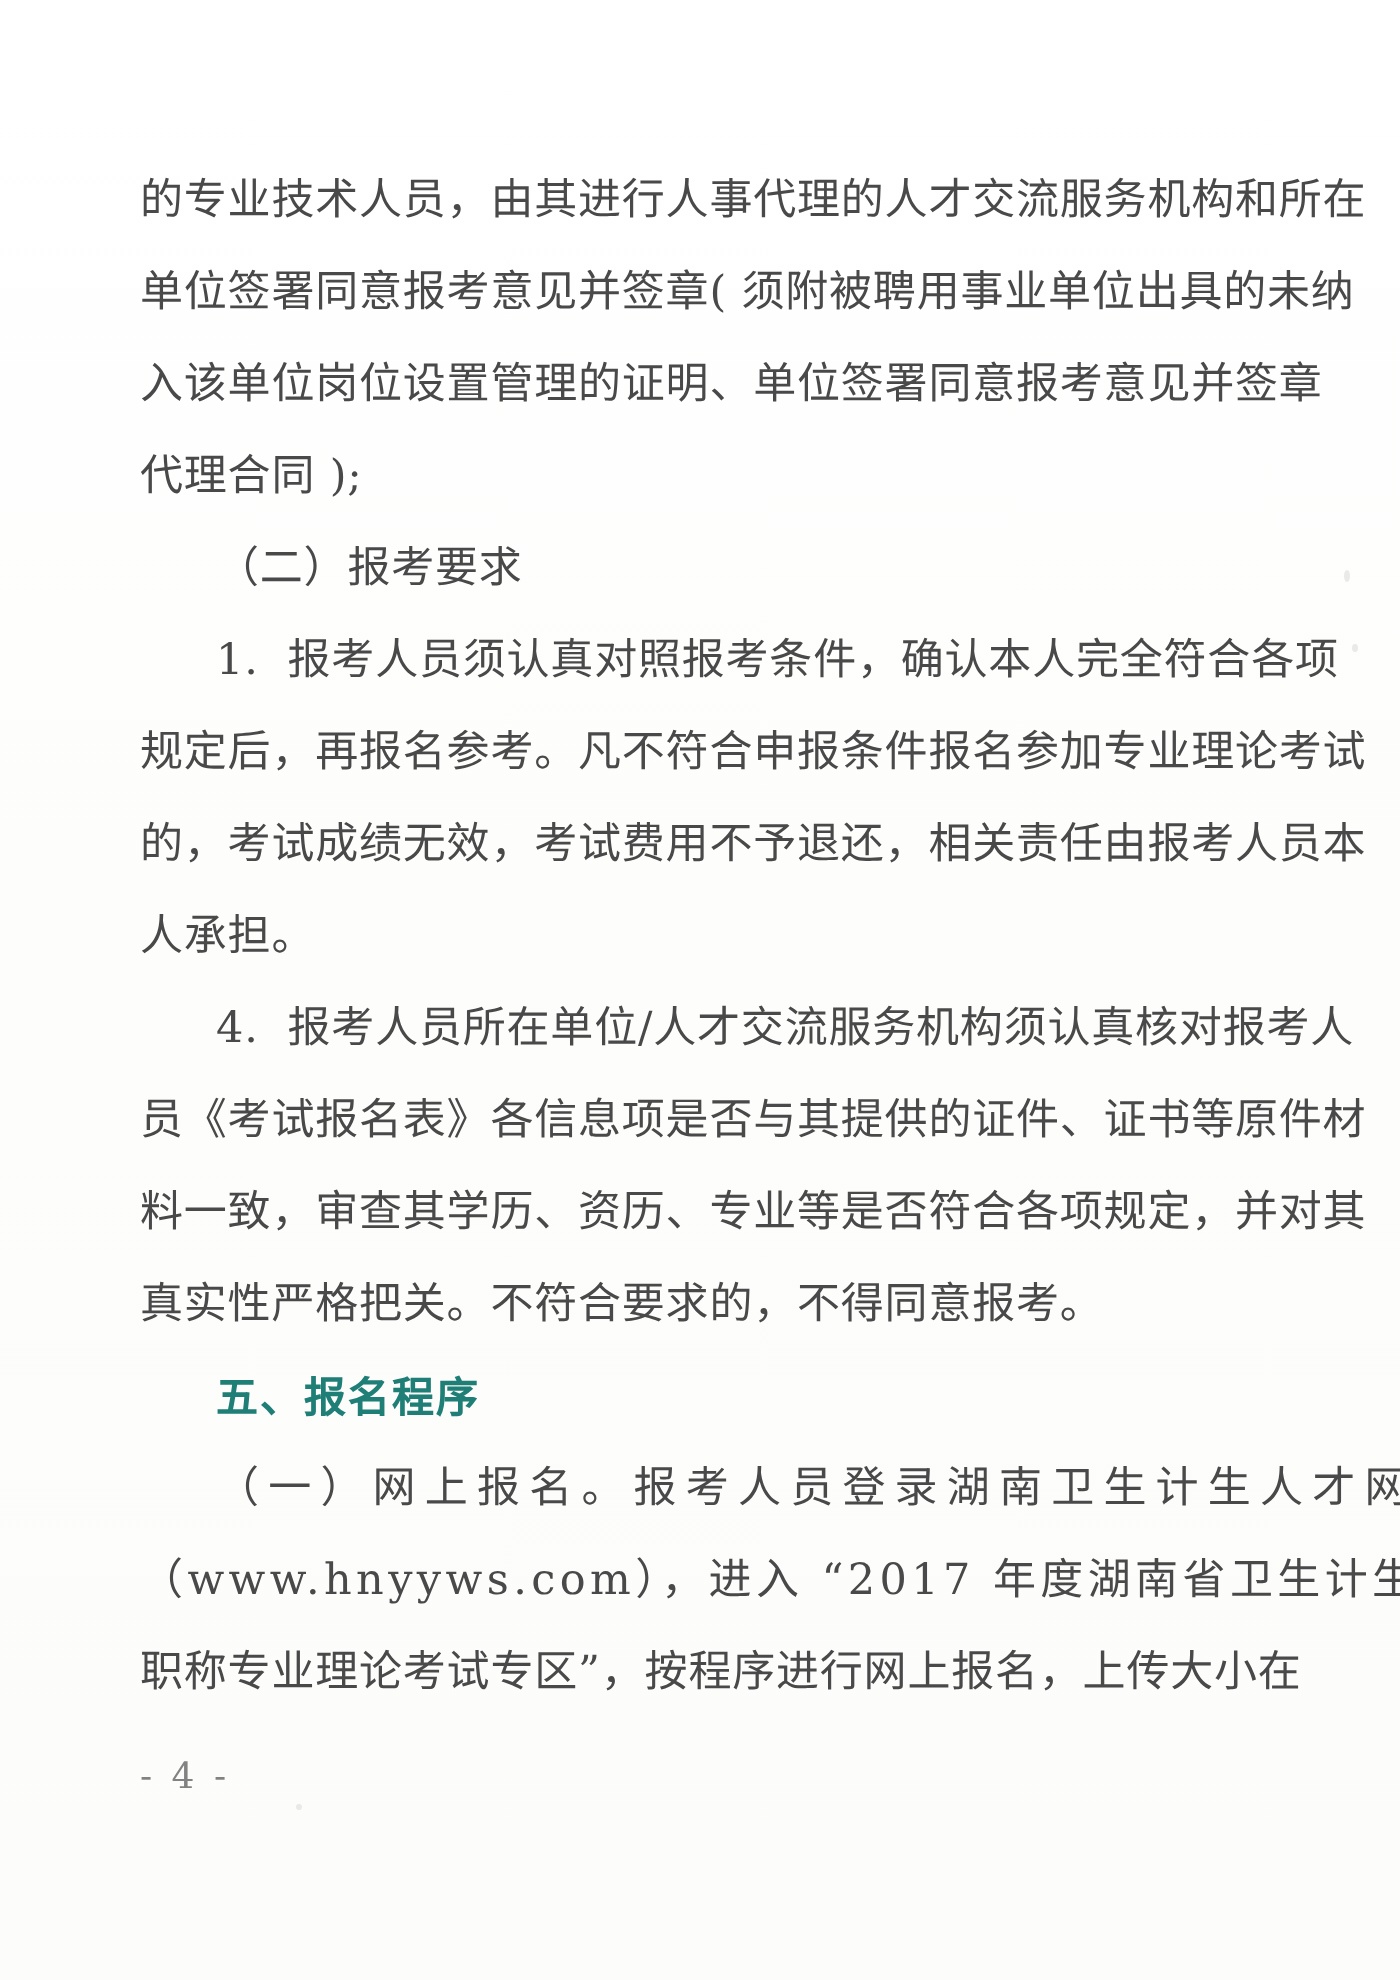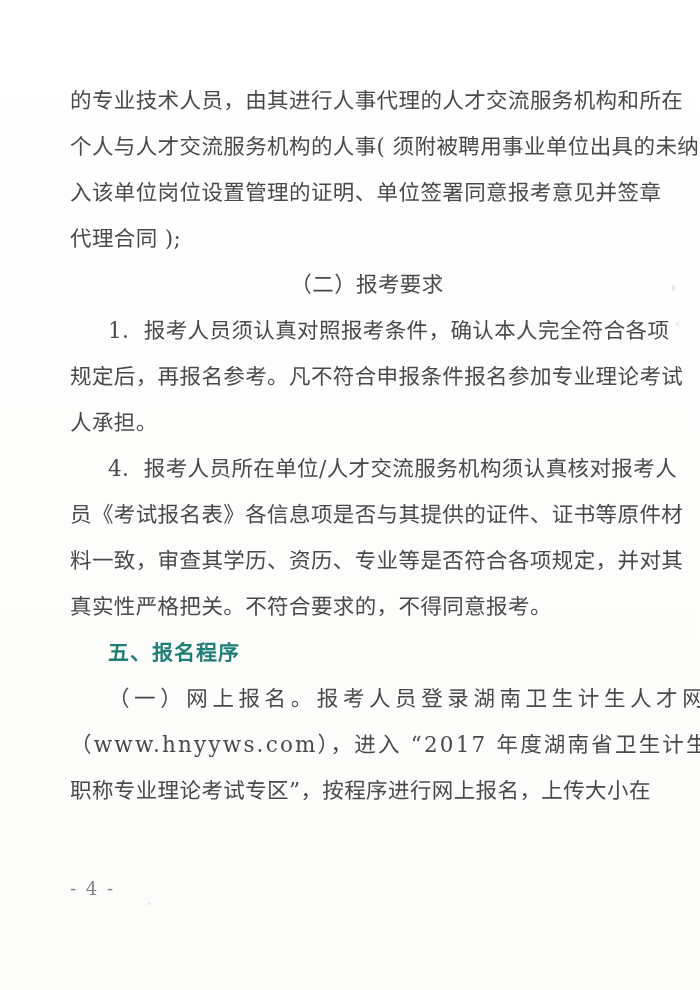--- a/index.html
+++ b/index.html
@@ -41,21 +41,21 @@
     letter-spacing: 0.4px;
     white-space: pre;
     opacity: 0.93;
   }
   
   .just {
     display: flex;
     justify-content: space-between;
   }
   .just > span { display: inline-block; }
-  .indent-sm { padding-left: 38px; text-align: center; }
+  .indent-sm { padding-left: 38px; }
 
   .heading {
     font-family: "DejaVu Sans", "Liberation Sans", sans-serif;
     font-weight: bold;
     font-size: 21px;
     letter-spacing: 1px;
     color: #0f766e;
     padding-left: 38px;
   }
   .spaced { letter-spacing: 4.6px; }
@@ -87,31 +87,32 @@
 <div class="page">
 
   <div class="speck" style="left:672px; top:285px; width:3px; height:6px;"></div>
   <div class="speck" style="left:676px; top:322px; width:3px; height:4px;"></div>
   <div class="speck" style="left:148px; top:902px; width:3px; height:3px;"></div>
 
   <div class="content">
 
     <div>
       <div class="line just"><span>的专业技术人员，由其进行人事代理的人才交流服务机构和所在</span></div>
-      <div class="line just"><span>个人与人才交流服务机构的人事( 须附被聘用事业单位出具的未纳</span></div>
+      <div class="line just"><span>单位签署同意报考意见并签章( 须附被聘用事业单位出具的未纳</span></div>
       <div class="line just"><span>入该单位岗位设置管理的证明、单位签署同意报考意见并签章</span></div>
       <div class="line"><span>代理合同 );</span></div>
     </div>
 
 
     <div class="line indent-sm">（二）报考要求</div>
 
     <div>
       <div class="line indent-sm just"><span>1.  报考人员须认真对照报考条件，确认本人完全符合各项</span></div>
       <div class="line just"><span>规定后，再报名参考。凡不符合申报条件报名参加专业理论考试</span></div>
+      <div class="line just"><span>的，考试成绩无效，考试费用不予退还，相关责任由报考人员本</span></div>
       <div class="line"><span>人承担。</span></div>
     </div>
 
     <div>
       <div class="line indent-sm just"><span>4.  报考人员所在单位/人才交流服务机构须认真核对报考人</span></div>
       <div class="line just"><span>员《考试报名表》各信息项是否与其提供的证件、证书等原件材</span></div>
       <div class="line just"><span>料一致，审查其学历、资历、专业等是否符合各项规定，并对其</span></div>
       <div class="line"><span>真实性严格把关。不符合要求的，不得同意报考。</span></div>
     </div>
 

